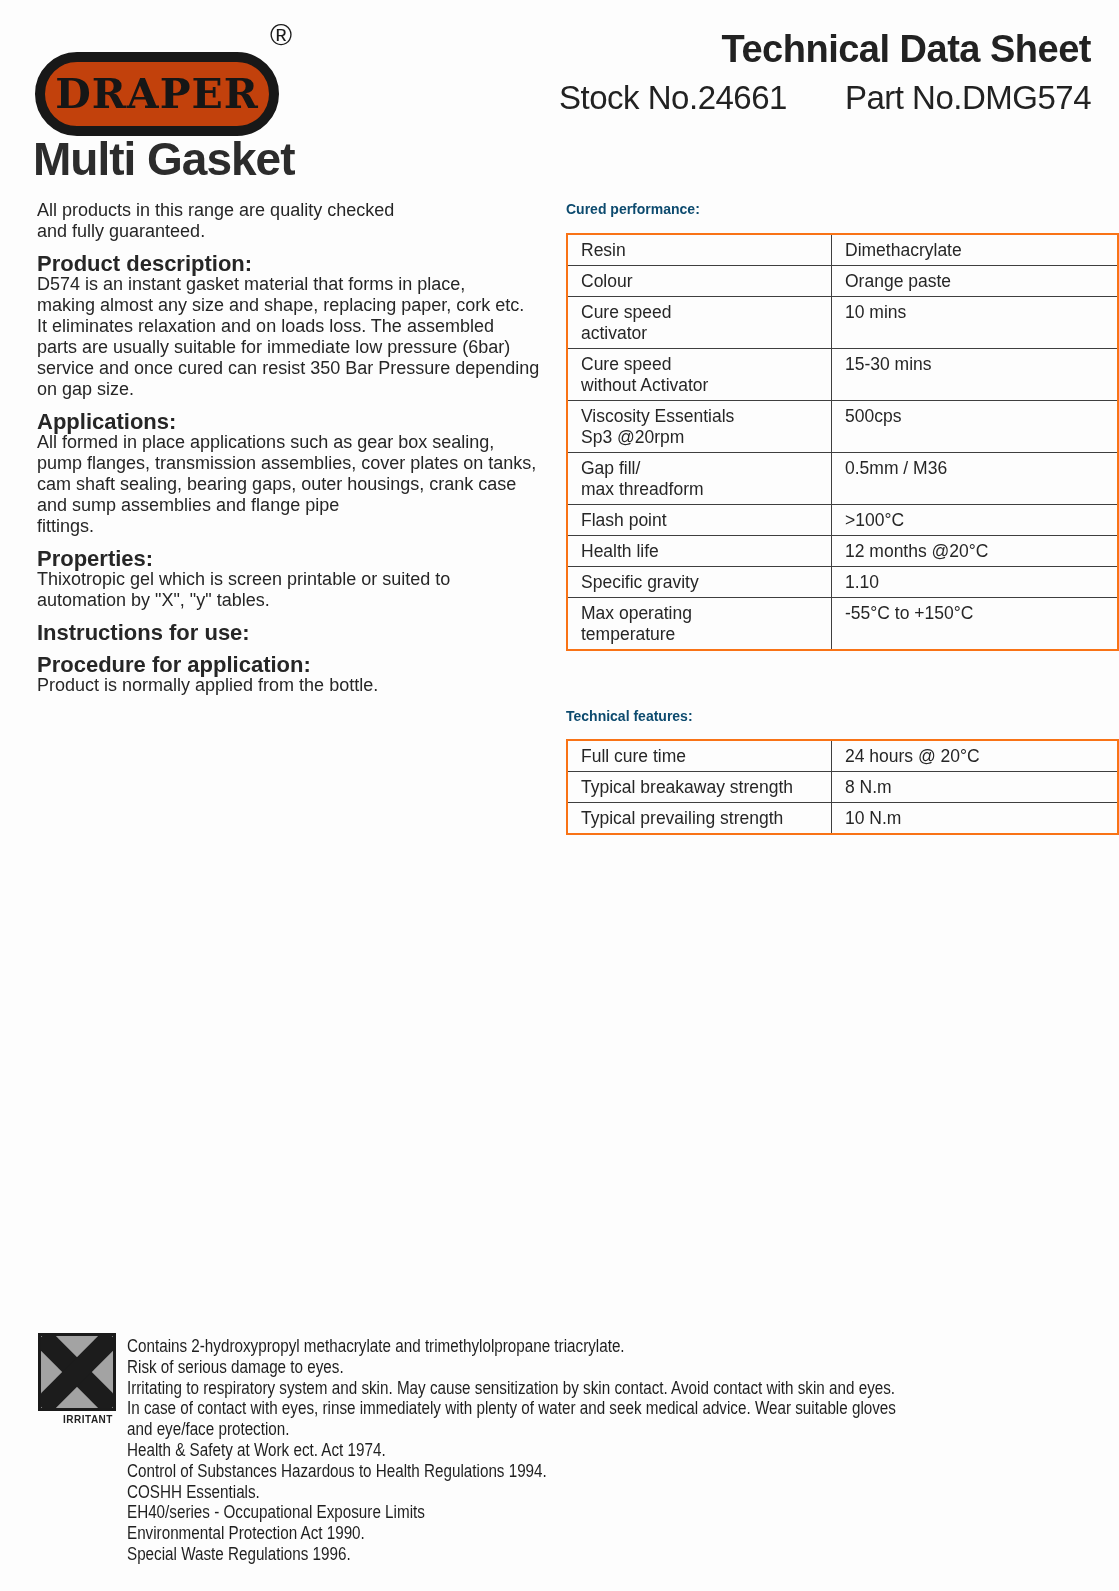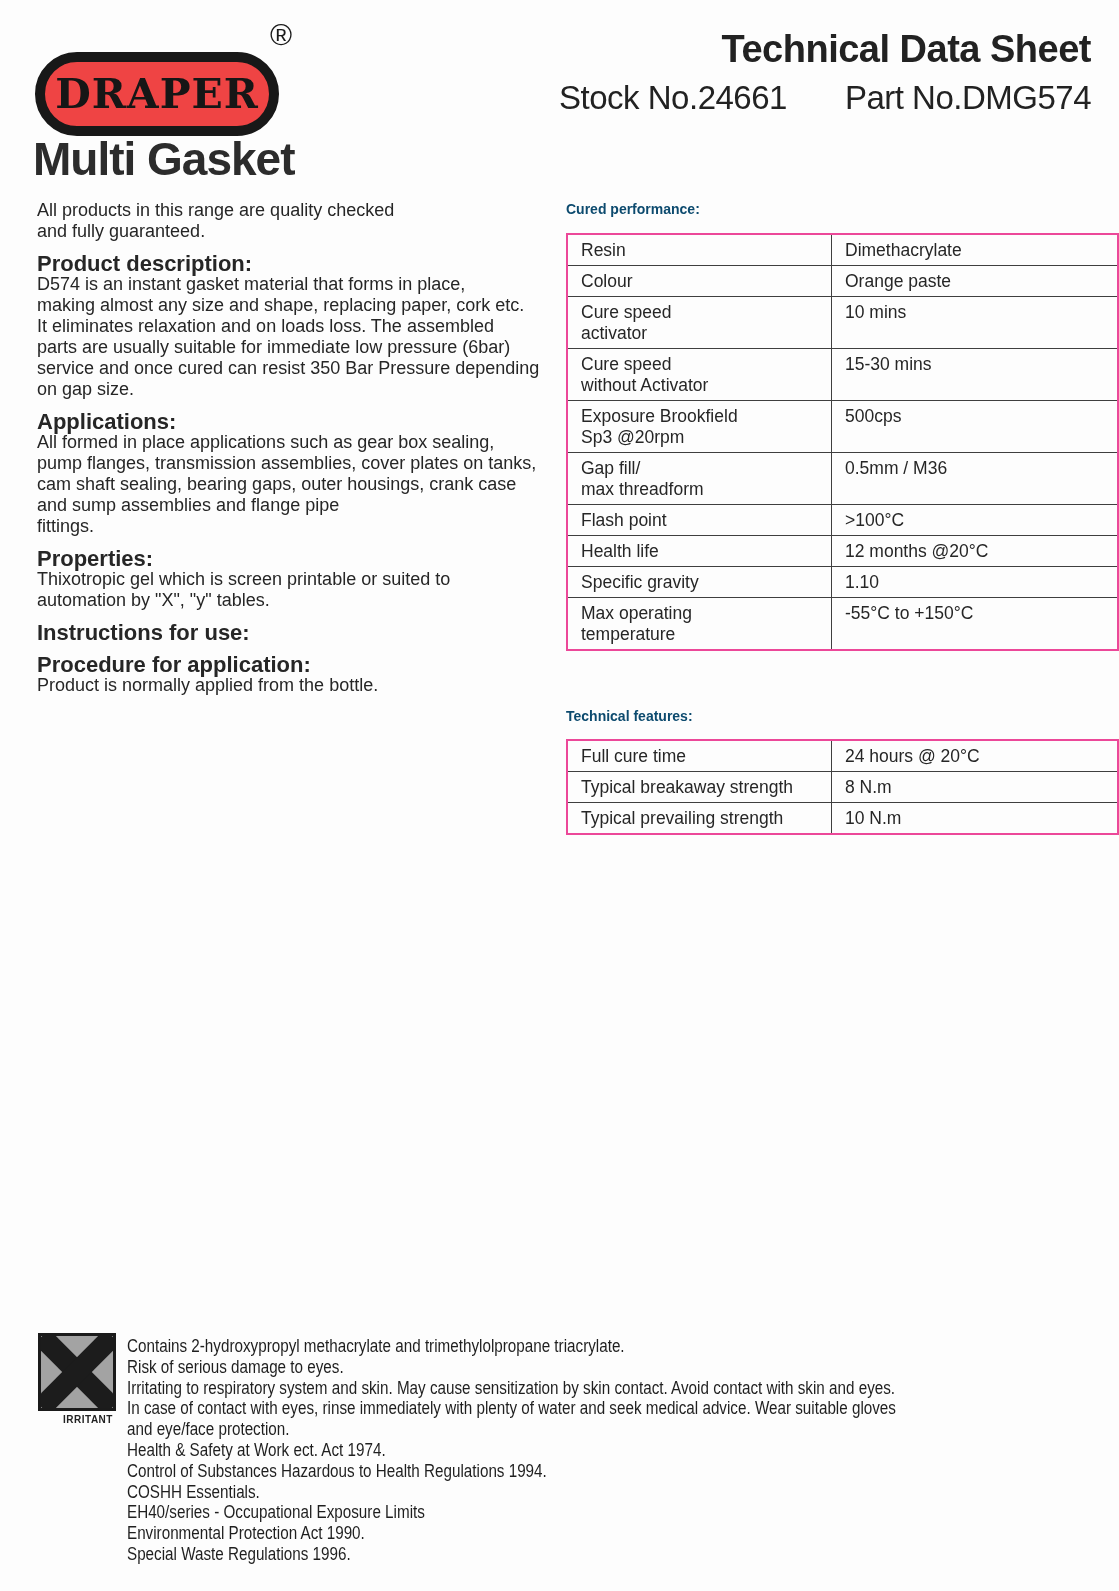--- a/index.html
+++ b/index.html
@@ -11,21 +11,21 @@
     color:#262626;
     overflow:hidden;
   }
   
   .logo{
     position:absolute;left:35px;top:52px;
     width:244px;height:84px;
     border:10px solid #181818;border-radius:46px;
     box-sizing:border-box;
     display:flex;align-items:center;justify-content:center;
-    background:#ef4444;
+    background:#c2410c;
   }
   .logo-text{
     font-family:"DejaVu Serif", serif;
     font-weight:bold;font-size:41px;letter-spacing:1px;color:#161616;
   }
   .reg-mark{
     position:absolute;left:270px;top:18px;
     font-size:30px;color:#1a1a1a;
   }
   .head-right{position:absolute;right:28px;top:28px;text-align:right;}
@@ -54,21 +54,21 @@
   }
   table.spec.cp{top:233px;}
   table.spec.tf{top:739px;}
   table.spec td{
     border:1.6px solid #3f3f3f;
     vertical-align:top;
     padding:5px 12px 4px 13px;
     line-height:21px;
     white-space:pre-line;
   }
-  table.spec{border:2px solid #ec4899;}
+  table.spec{border:2px solid #f97316;}
   td.lbl{width:238px;}
   td.val{width:260px;}
   
   .irr-box{
     position:absolute;left:38px;top:1333px;width:78px;height:78px;
     background:#a3a3a3;border:3px solid #1b1b1b;box-sizing:border-box;
     overflow:hidden;
   }
   .irr-bar{
     position:absolute;left:50%;top:50%;width:100px;height:21px;background:#1c1c1c;
@@ -161,21 +161,21 @@
         <td class="lbl">Cure speed
 activator</td>
         <td class="val">10 mins</td>
       </tr>
       <tr>
         <td class="lbl">Cure speed
 without Activator</td>
         <td class="val">15-30 mins</td>
       </tr>
       <tr>
-        <td class="lbl">Exposure Brookfield
+        <td class="lbl">Viscosity Essentials
 Sp3 @20rpm</td>
         <td class="val">500cps</td>
       </tr>
       <tr>
         <td class="lbl">Gap fill/
 max threadform</td>
         <td class="val">0.5mm / M36</td>
       </tr>
       <tr>
         <td class="lbl">Flash point</td>

